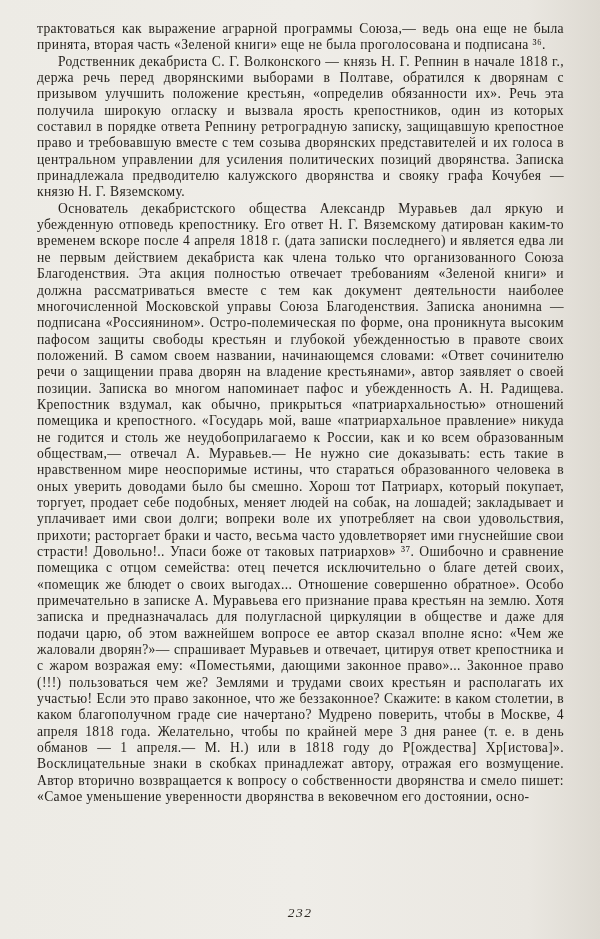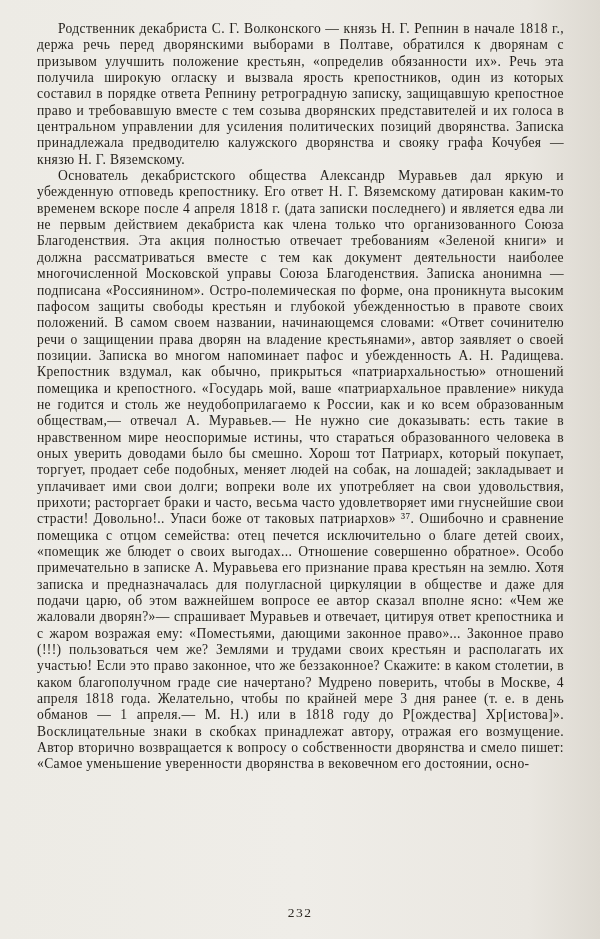--- a/index.html
+++ b/index.html
@@ -36,26 +36,28 @@
   .para.first {
     text-indent: 0;
   }
   .page-number {
     position: absolute;
     bottom: 18px;
     left: 0;
     width: 100%;
     text-align: center;
     font-size: 13.5px;
+    font-style: italic;
     letter-spacing: 1.5px;
     color: #2b2721;
   }
 </style>
 </head>
 <body>
 
 <div class="page">
   <div class="text-block">
+    <p class="para first">трактоваться как выражение аграрной программы Союза,— ведь она еще не была принята, вторая часть «Зеленой книги» еще не была проголосована и подписана ³⁶.</p>
     <p class="para">Родственник декабриста С. Г. Волконского — князь Н. Г. Репнин в начале 1818 г., держа речь перед дворянскими выборами в Полтаве, обратился к дворянам с призывом улучшить положение крестьян, «определив обязанности их». Речь эта получила широкую огласку и вызвала ярость крепостников, один из которых составил в порядке ответа Репнину ретроградную записку, защищавшую крепостное право и требовавшую вместе с тем созыва дворянских представителей и их голоса в центральном управлении для усиления политических позиций дворянства. Записка принадлежала предводителю калужского дворянства и свояку графа Кочубея — князю Н. Г. Вяземскому.</p>
     <p class="para">Основатель декабристского общества Александр Муравьев дал яркую и убежденную отповедь крепостнику. Его ответ Н. Г. Вяземскому датирован каким-то временем вскоре после 4 апреля 1818 г. (дата записки последнего) и является едва ли не первым действием декабриста как члена только что организованного Союза Благоденствия. Эта акция полностью отвечает требованиям «Зеленой книги» и должна рассматриваться вместе с тем как документ деятельности наиболее многочисленной Московской управы Союза Благоденствия. Записка анонимна — подписана «Россиянином». Остро-полемическая по форме, она проникнута высоким пафосом защиты свободы крестьян и глубокой убежденностью в правоте своих положений. В самом своем названии, начинающемся словами: «Ответ сочинителю речи о защищении права дворян на владение крестьянами», автор заявляет о своей позиции. Записка во многом напоминает пафос и убежденность А. Н. Радищева. Крепостник вздумал, как обычно, прикрыться «патриархальностью» отношений помещика и крепостного. «Государь мой, ваше «патриархальное правление» никуда не годится и столь же неудобоприлагаемо к России, как и ко всем образованным обществам,— отвечал А. Муравьев.— Не нужно сие доказывать: есть такие в нравственном мире неоспоримые истины, что стараться образованного человека в оных уверить доводами было бы смешно. Хорош тот Патриарх, который покупает, торгует, продает себе подобных, меняет людей на собак, на лошадей; закладывает и уплачивает ими свои долги; вопреки воле их употребляет на свои удовольствия, прихоти; расторгает браки и часто, весьма часто удовлетворяет ими гнуснейшие свои страсти! Довольно!.. Упаси боже от таковых патриархов» ³⁷. Ошибочно и сравнение помещика с отцом семейства: отец печется исключительно о благе детей своих, «помещик же блюдет о своих выгодах... Отношение совершенно обратное». Особо примечательно в записке А. Муравьева его признание права крестьян на землю. Хотя записка и предназначалась для полугласной циркуляции в обществе и даже для подачи царю, об этом важнейшем вопросе ее автор сказал вполне ясно: «Чем же жаловали дворян?»— спрашивает Муравьев и отвечает, цитируя ответ крепостника и с жаром возражая ему: «Поместьями, дающими законное право»... Законное право (!!!) пользоваться чем же? Землями и трудами своих крестьян и располагать их участью! Если это право законное, что же беззаконное? Скажите: в каком столетии, в каком благополучном граде сие начертано? Мудрено поверить, чтобы в Москве, 4 апреля 1818 года. Желательно, чтобы по крайней мере 3 дня ранее (т. е. в день обманов — 1 апреля.— М. Н.) или в 1818 году до Р[ождества] Хр[истова]». Восклицательные знаки в скобках принадлежат автору, отражая его возмущение. Автор вторично возвращается к вопросу о собственности дворянства и смело пишет: «Самое уменьшение уверенности дворянства в вековечном его достоянии, осно-</p>
   </div>
   <div class="page-number">232</div>
 </div>
 
 </body></html>

